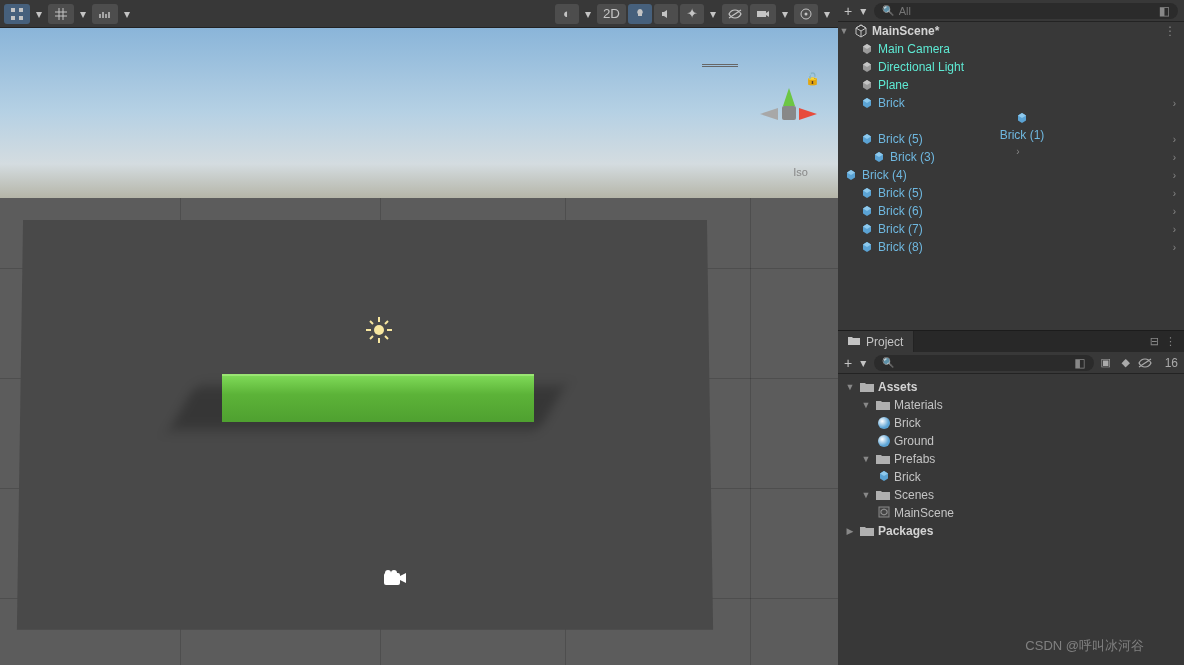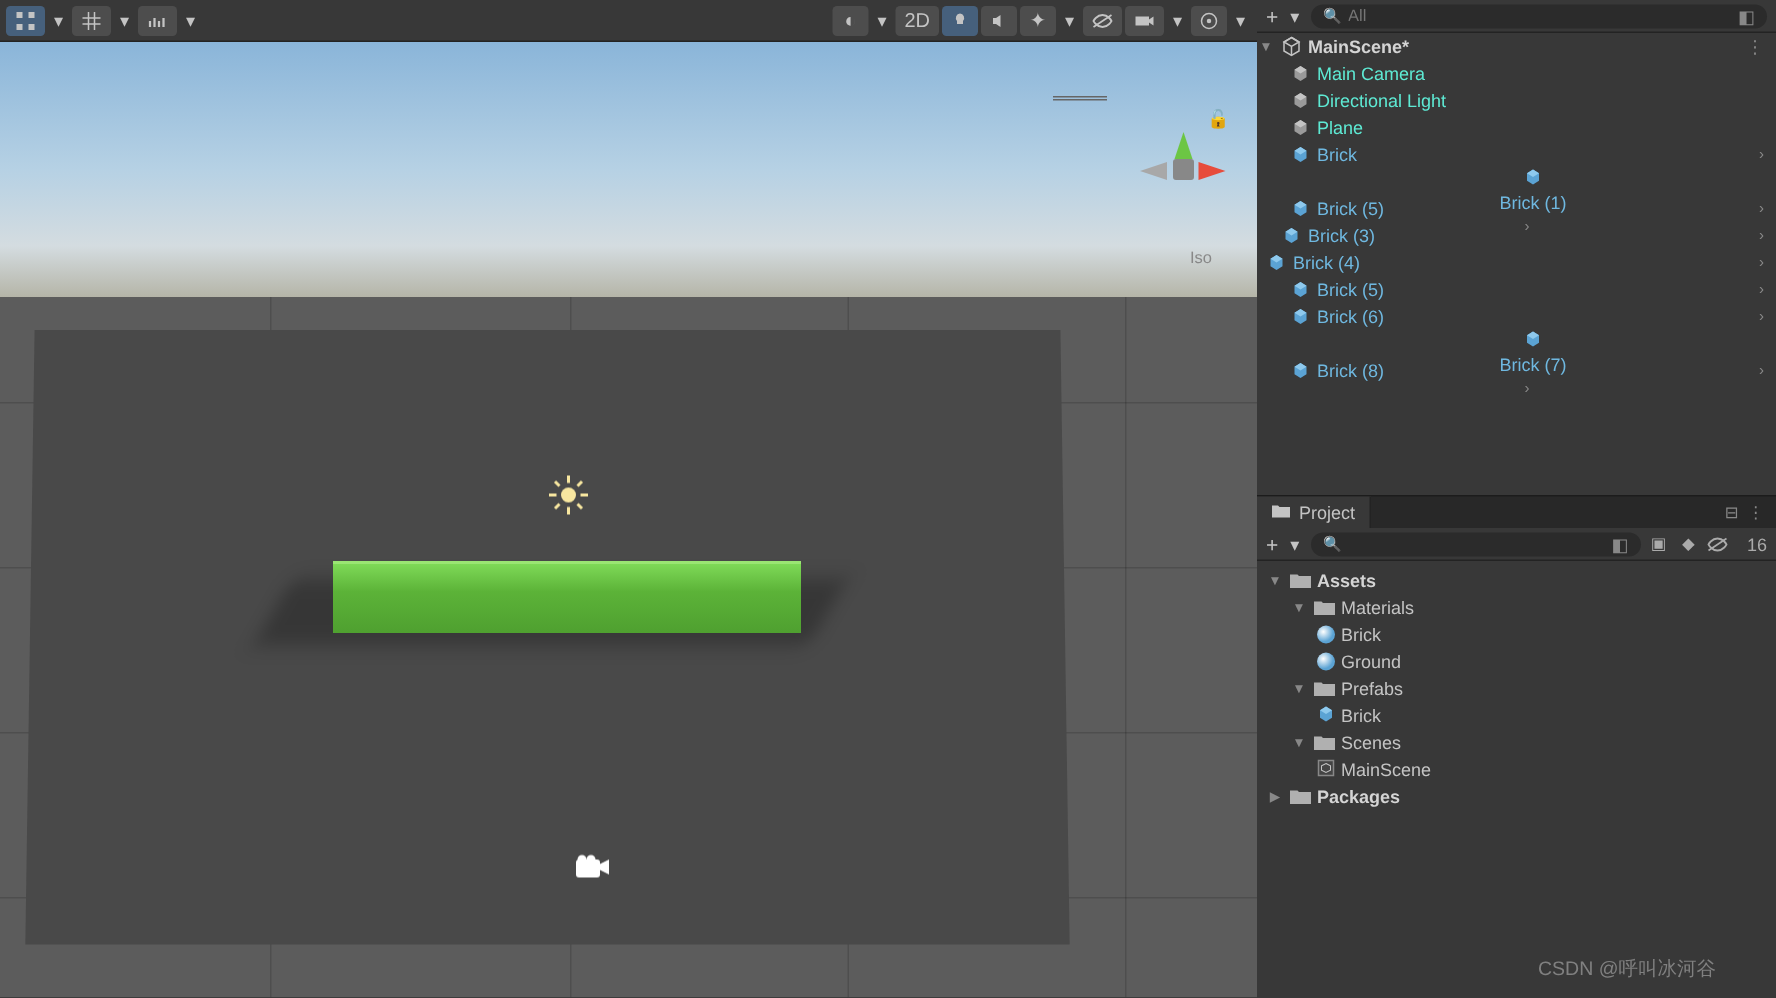--- a/index.html
+++ b/index.html
@@ -273,21 +273,21 @@
         <div class="hier-row" style="padding-left: 22px;">
           <span class="cube-ico">
             <svg viewBox="0 0 12 12">
               <path d="M6 1l4 2.5v5L6 11 2 8.5v-5z" fill="#5ba3d4"></path>
               <path d="M6 1l4 2.5L6 6 2 3.5z" fill="#8ec9ed"></path>
             </svg>
           </span>
           <span class="hier-label blue">Brick (5)</span>
           <span class="chevron-r">›</span>
         </div>
-        <div class="hier-row" style="padding-left: 16px;">
+        <div class="hier-row" style="padding-left: 34px;">
           <span class="cube-ico">
             <svg viewBox="0 0 12 12">
               <path d="M6 1l4 2.5v5L6 11 2 8.5v-5z" fill="#5ba3d4"></path>
               <path d="M6 1l4 2.5L6 6 2 3.5z" fill="#8ec9ed"></path>
             </svg>
           </span>
           <span class="hier-label blue">Brick (3)</span>
           <span class="chevron-r">›</span>
         </div>
         <div class="hier-row" style="">
@@ -313,21 +313,21 @@
         <div class="hier-row" style="padding-left: 22px;">
           <span class="cube-ico">
             <svg viewBox="0 0 12 12">
               <path d="M6 1l4 2.5v5L6 11 2 8.5v-5z" fill="#5ba3d4"></path>
               <path d="M6 1l4 2.5L6 6 2 3.5z" fill="#8ec9ed"></path>
             </svg>
           </span>
           <span class="hier-label blue">Brick (6)</span>
           <span class="chevron-r">›</span>
         </div>
-        <div class="hier-row" style="padding-left: 22px; flex-direction: column;">
+        <div class="hier-row" style="padding-left: 22px;">
           <span class="cube-ico">
             <svg viewBox="0 0 12 12">
               <path d="M6 1l4 2.5v5L6 11 2 8.5v-5z" fill="#5ba3d4"></path>
               <path d="M6 1l4 2.5L6 6 2 3.5z" fill="#8ec9ed"></path>
             </svg>
           </span>
           <span class="hier-label blue">Brick (7)</span>
           <span class="chevron-r">›</span>
         </div>
         <div class="hier-row" style="padding-left: 22px;">

